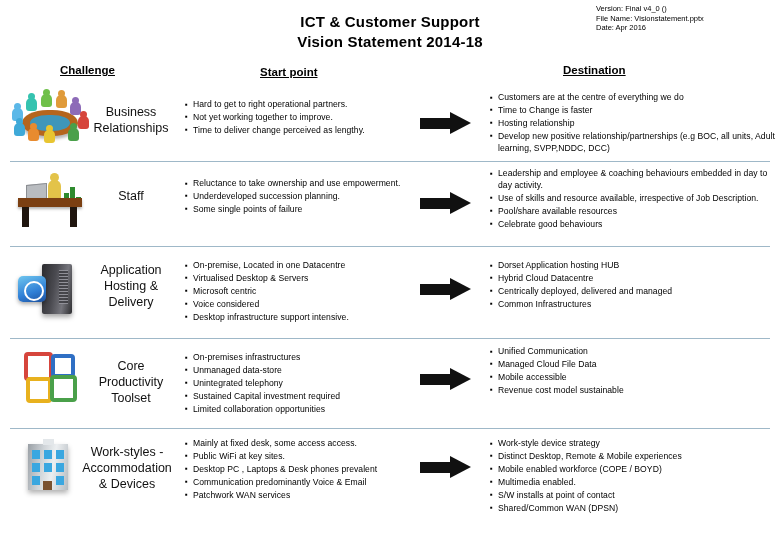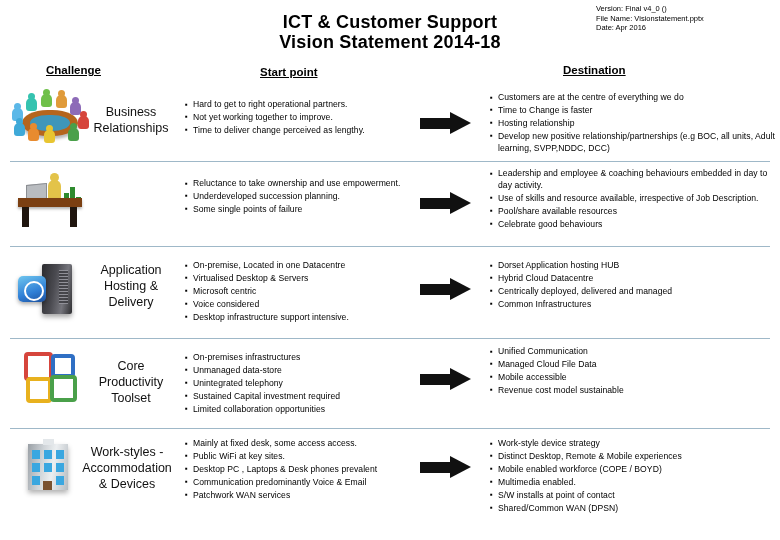--- a/index.html
+++ b/index.html
@@ -13,29 +13,29 @@
   
   .meta{
     position:absolute;top:4px;right:4px;width:180px;
     font-size:7.5px;line-height:9.5px;text-align:left;color:#000;
   }
   .meta div{white-space:nowrap;}
 
   
   .title{
     position:absolute;top:12px;left:0;width:780px;text-align:center;
-    font-size:18px;font-weight:bold;line-height:20px;letter-spacing:.2px;
+    font-size:15px;font-weight:bold;line-height:20px;letter-spacing:.2px;
   }
 
   
   .colhead{
     position:absolute;font-size:11.5px;font-weight:bold;
     text-decoration:underline;white-space:nowrap;
   }
-  .ch-challenge{left:46px;top:64px;}
+  .ch-challenge{left:60px;top:64px;}
   .ch-start{left:260px;top:66px;}
   .ch-dest{left:563px;top:64px;}
 
   
   .row{position:absolute;left:0;width:780px;}
   .rule{
     position:absolute;left:10px;width:760px;height:0;
     border-top:1px solid #9fb8c8;
   }
 
@@ -212,20 +212,23 @@
       <div class="art">
         <div class="laptop"></div>
         <div class="figure"></div>
         <div class="bar" style="left:56px;height:14px"></div>
         <div class="bar" style="left:62px;height:20px"></div>
         <div class="bar" style="left:68px;height:10px"></div>
         <div class="desk-top"></div>
         <div class="desk-leg" style="left:14px"></div>
         <div class="desk-leg" style="left:62px"></div>
       </div>
+    </div>
+    <div class="label-cell" style="top:22px">
+      <div>Staff</div>
     </div>
     <div class="start-cell" style="top:12px">
       <ul class="bl">
         <li>Reluctance to take ownership and use empowerment.</li>
         <li>Underdeveloped succession planning.</li>
         <li>Some single points of failure</li>
       </ul>
     </div>
     <div class="arrow" style="left:420px;top:26px">
       <div class="shaft"></div>

